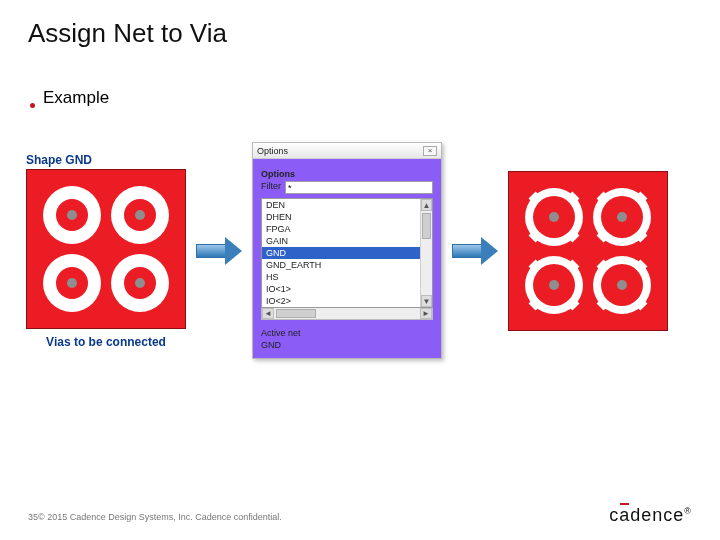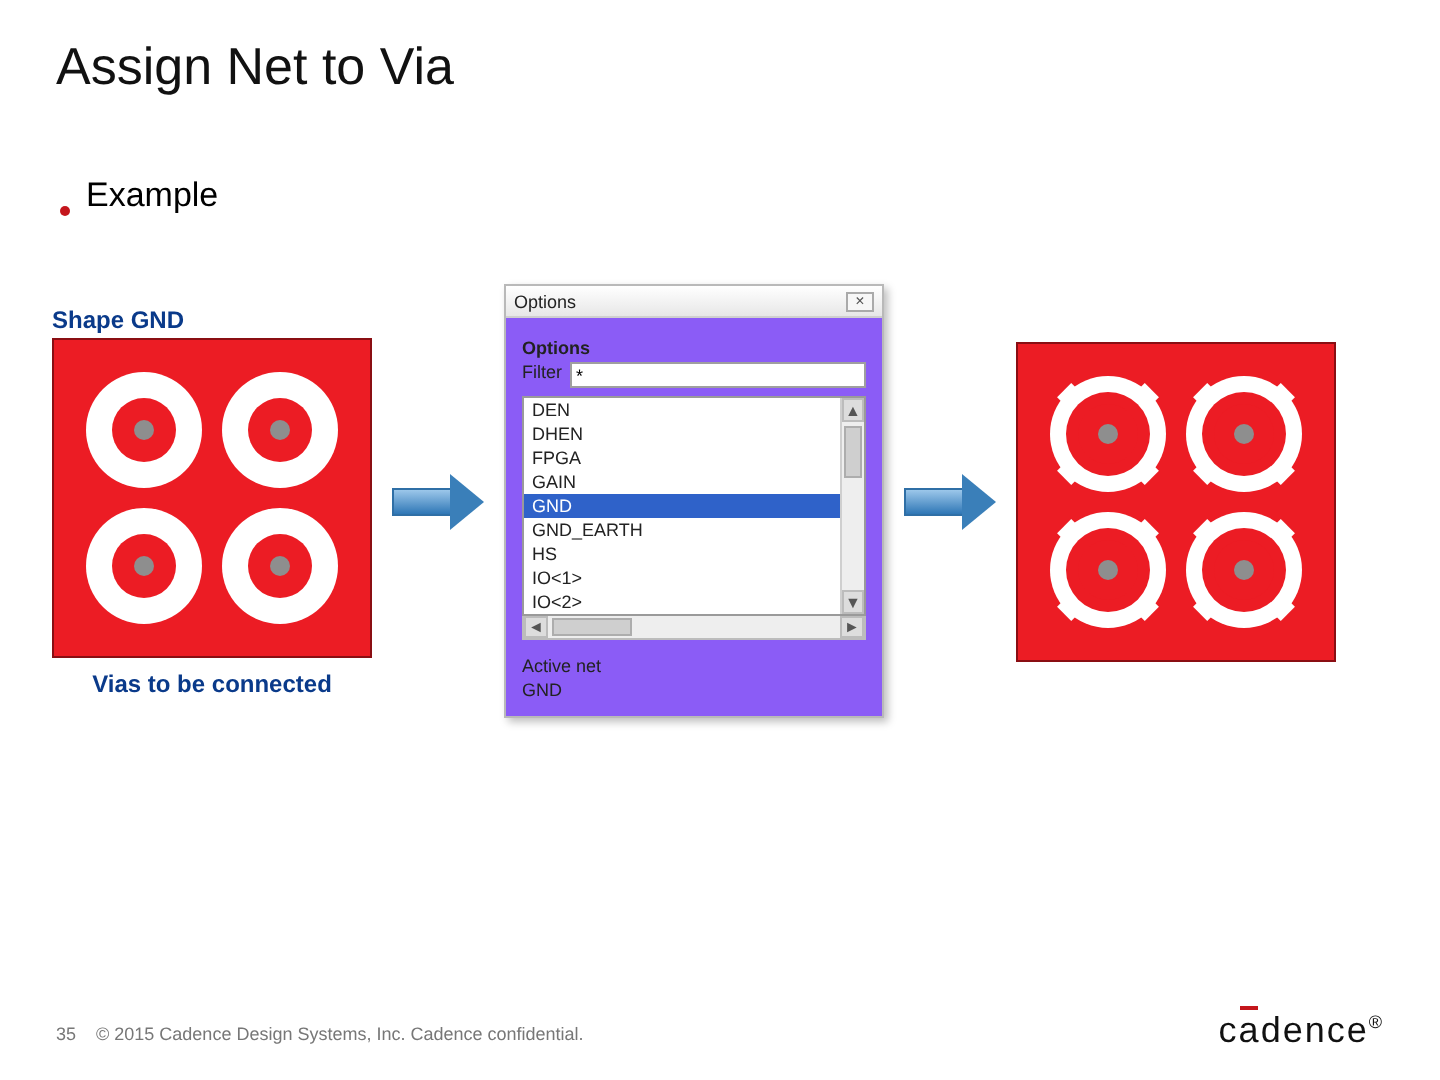--- a/index.html
+++ b/index.html
@@ -190,21 +190,21 @@
   .hscroll .l{ left:0; } .hscroll .r{ right:0; }
   .hscroll .ht{ position:absolute; left:14px; width:40px; top:1px; bottom:1px;
     background:#cfcfcf; border:1px solid #adadad; }
   .active-net { margin-top: 8px; }
   .active-net-val { margin-top: 2px; }
 
   .footer {
     position: absolute;
     left: 28px; bottom: 18px;
     font-size: 9px; color: #777;
-    display: flex; gap: 10px; align-items: center;
+    display: flex; align-items: center;
   }
   .logo {
     position: absolute; right: 28px; bottom: 14px;
     font-family: Arial, sans-serif;
     font-size: 18px; letter-spacing: 1px;
     color: #111;
   }
   .logo sup { font-size: 9px; vertical-align: super; }
   .logo .a-bar { position: relative; display:inline-block; }
   .logo .a-bar::after {

